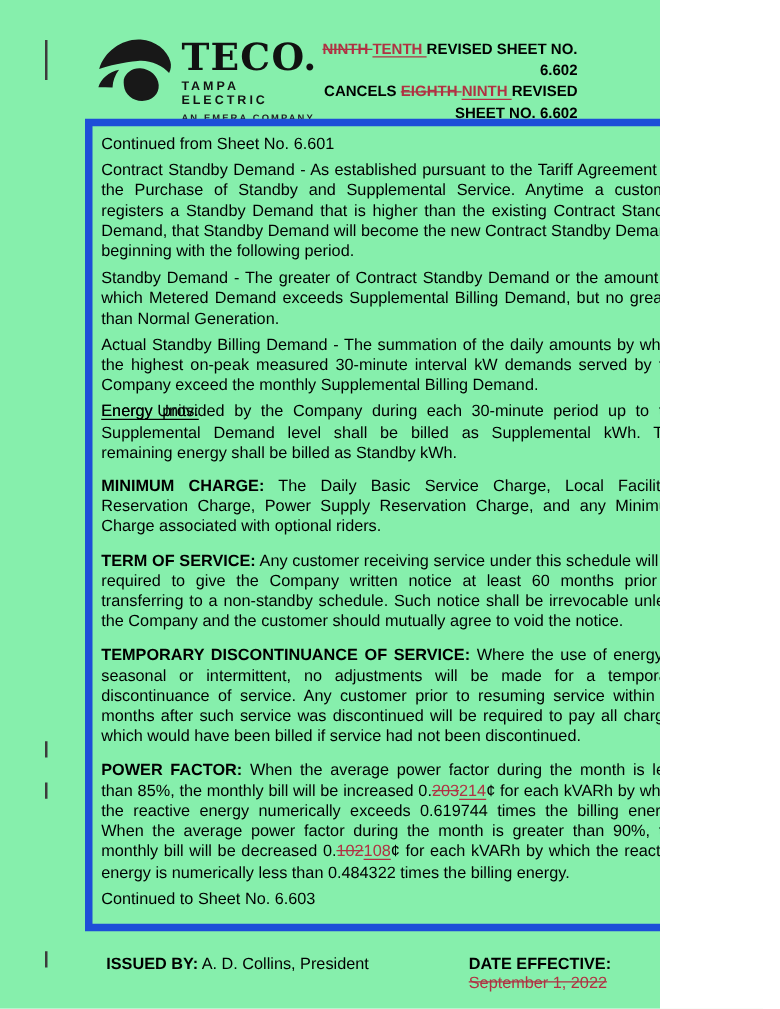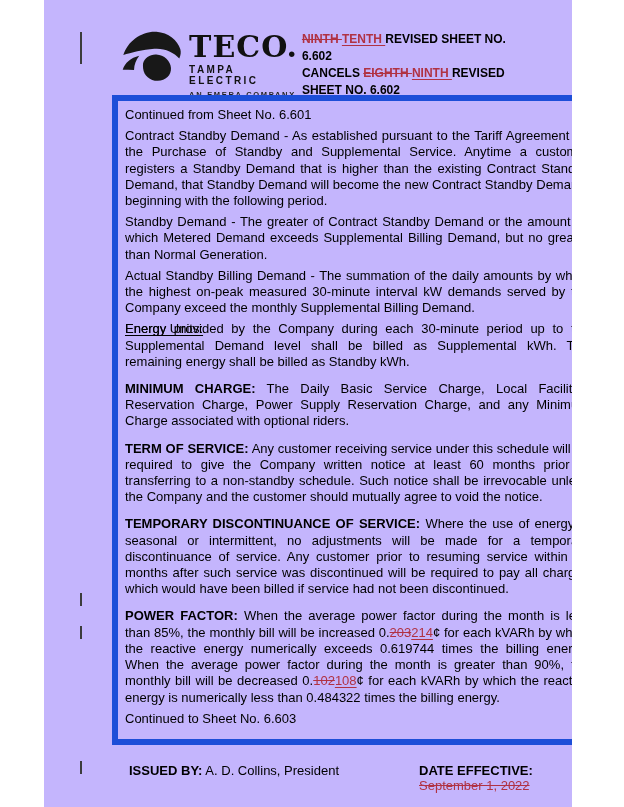--- a/index.html
+++ b/index.html
@@ -1,40 +1,39 @@
 <!DOCTYPE html>
 <html style="--red: #b03243; --ink: #000000; --bar: #3c3c3c;"><head>
 <meta charset="utf-8">
 <style>
   :root { --red: #b03243; --ink: #000000; --bar: #3c3c3c; }
   * { box-sizing: border-box; }
   html,body { margin:0; padding:0; background:#ffffff; }
   .page {
     position: relative;
     width: 528px; height: 807px;
-    background: #c4b5fd;
+    background: #86efac;
     font-family: "Liberation Sans", sans-serif;
     color: var(--ink);
     overflow: hidden;
-    margin-left: 44px;
   }
 
   
   .hdr { position:absolute; top:26px; left:78px; right:66px; display:flex; justify-content:space-between; }
   .logo { display:flex; align-items:flex-start; }
   .emblem { width:64px; height:60px; margin-right:7px; }
   .logo-text { padding-top:8px; }
   .logo-name {
     font-family:"DejaVu Serif", serif; font-weight:bold;
     font-size:30px; line-height:26px; letter-spacing:1px; color:#111;
   }
   .logo-sub1 { font-size:10px; font-weight:bold; letter-spacing:2.4px; margin-top:4px; color:#111; }
   .logo-sub2 { font-size:7.5px; font-weight:bold; letter-spacing:1.7px; margin-top:4px; color:#222; }
 
-  .rev { text-align:left; font-weight:bold; font-size:12px; line-height:17px; margin-top:5px; white-space:nowrap; }
+  .rev { text-align:right; font-weight:bold; font-size:12px; line-height:17px; margin-top:5px; white-space:nowrap; }
   .rev-line span { white-space:pre-wrap; }
   .red { color:var(--red); }
   .del { text-decoration:line-through; }
   .ins { text-decoration:underline; text-underline-offset:2px; }
 
   
   .sheet-box {
     position:absolute; top:95px; left:68px; width:490px; height:650px;
     border:6px solid #1d4ed8; padding:6px 7px 0 7px;
     font-size:13px; line-height:16.2px;

